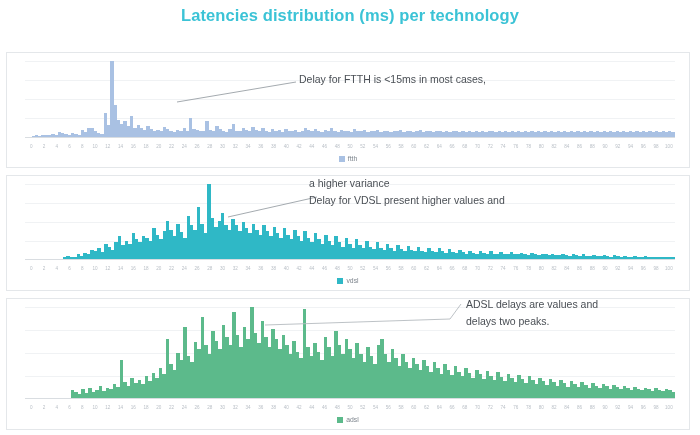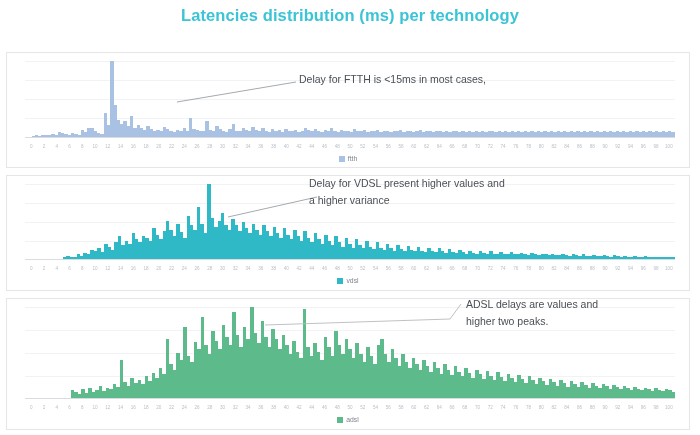--- a/index.html
+++ b/index.html
@@ -621,22 +621,22 @@
         <span class="tick">100</span>
       </div>
     <div class="legend" style="top:101px;">
       <span class="swatch" style="background: rgb(47, 184, 198);"></span><span>vdsl</span>
     </div>
 
     <svg class="leader" style="left:221px;top:20px;" width="90" height="22" viewBox="0 0 90 22">
       <line x1="0" y1="21" x2="89" y2="1" stroke="#9aa0a6" stroke-width="0.9"></line>
     </svg>
     <div class="note" style="left:302px;top:-1px;">
+      <div>a higher variance</div>
       <div>Delay for VDSL present higher values and</div>
-      <div>a higher variance</div>
     </div>
   </div>
 </div>
 
 <div class="panel" id="panel-adsl">
   <div class="plot-wrap">
     <div class="plot">
       <div class="gridline" style="top:0px;"></div>
       <div class="gridline" style="top:23px;"></div>
       <div class="gridline" style="top:46px;"></div>
@@ -885,16 +885,16 @@
       </div>
     <div class="legend" style="top:117px;">
       <span class="swatch" style="background: rgb(92, 186, 139);"></span><span>adsl</span>
     </div>
 
     <svg class="leader" style="left:258px;top:4px;" width="200" height="30" viewBox="0 0 200 30">
       <polyline points="0,22 185,16 196,1" fill="none" stroke="#b6bbc0" stroke-width="0.9"></polyline>
     </svg>
     <div class="note" style="left:459px;top:-3px;">
       <div>ADSL delays are values and</div>
-      <div>higher two peaks.</div>
+      <div>delays two peaks.</div>
     </div>
   </div>
 </div>
 
 </body></html>

